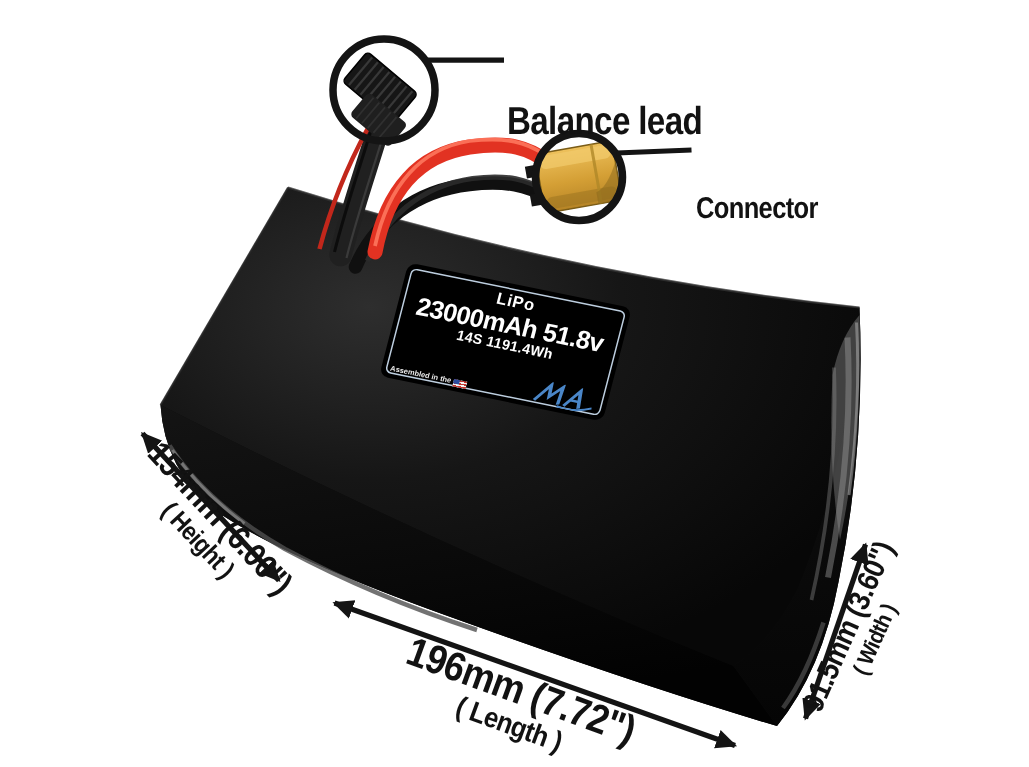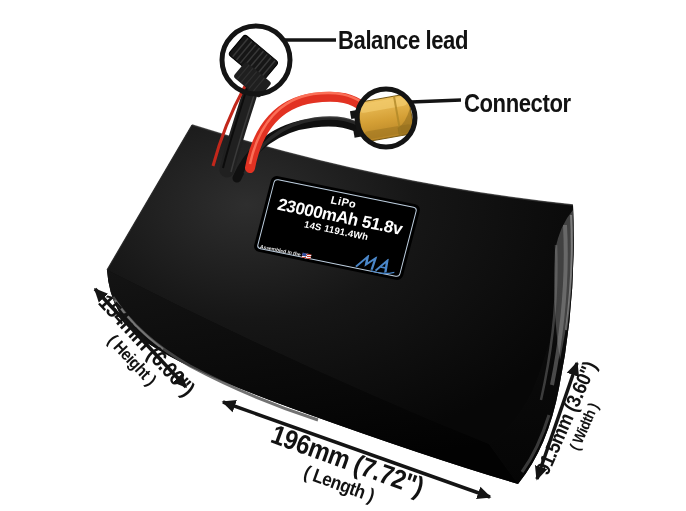--- a/index.html
+++ b/index.html
@@ -29,25 +29,25 @@
     display:flex; justify-content:space-between; align-items:flex-end;
   }
   .assembled { font-size:5px; font-weight:bold; color:#e9e9e9; display:flex; align-items:center; gap:2px; }
   .flag { position:relative; display:inline-block; width:9px; height:5px;
     background:repeating-linear-gradient(0deg,#c43a31 0 1px,#f5f5f5 1px 2px); }
   .flag-canton { position:absolute; left:0; top:0; width:4px; height:3px; background:#2b4ea0; }
 
   
   .callout {
     position:absolute; font-weight:bold; color:#121212; white-space:nowrap;
-    letter-spacing:-.5px; z-index:6;
+    letter-spacing:-.5px; z-index:6;margin-top:40px;
   }
   .callout .sx { display:inline-block; transform:scaleX(.85); transform-origin:left center; }
   .callout-balance { left:338px; top:25px; font-size:26px; }
-  .callout-connector { left:464px; top:88px; font-size:26px; }
+  .callout-connector { left:464px; top:88px; font-size:20px; }
 
   
   .dim {
     position:absolute; text-align:center; font-weight:bold; color:#121212;
     white-space:nowrap; z-index:6; line-height:1.08; letter-spacing:-.5px;
   }
   .dim .sx { display:inline-block; transform:scaleX(.9); transform-origin:center; }
   .dim-height { left:60px;  top:331px; width:160px; transform:rotate(47deg); }
   .dim-height .dim-value { font-size:22px; }
   .dim-height .dim-label { font-size:17px; }

